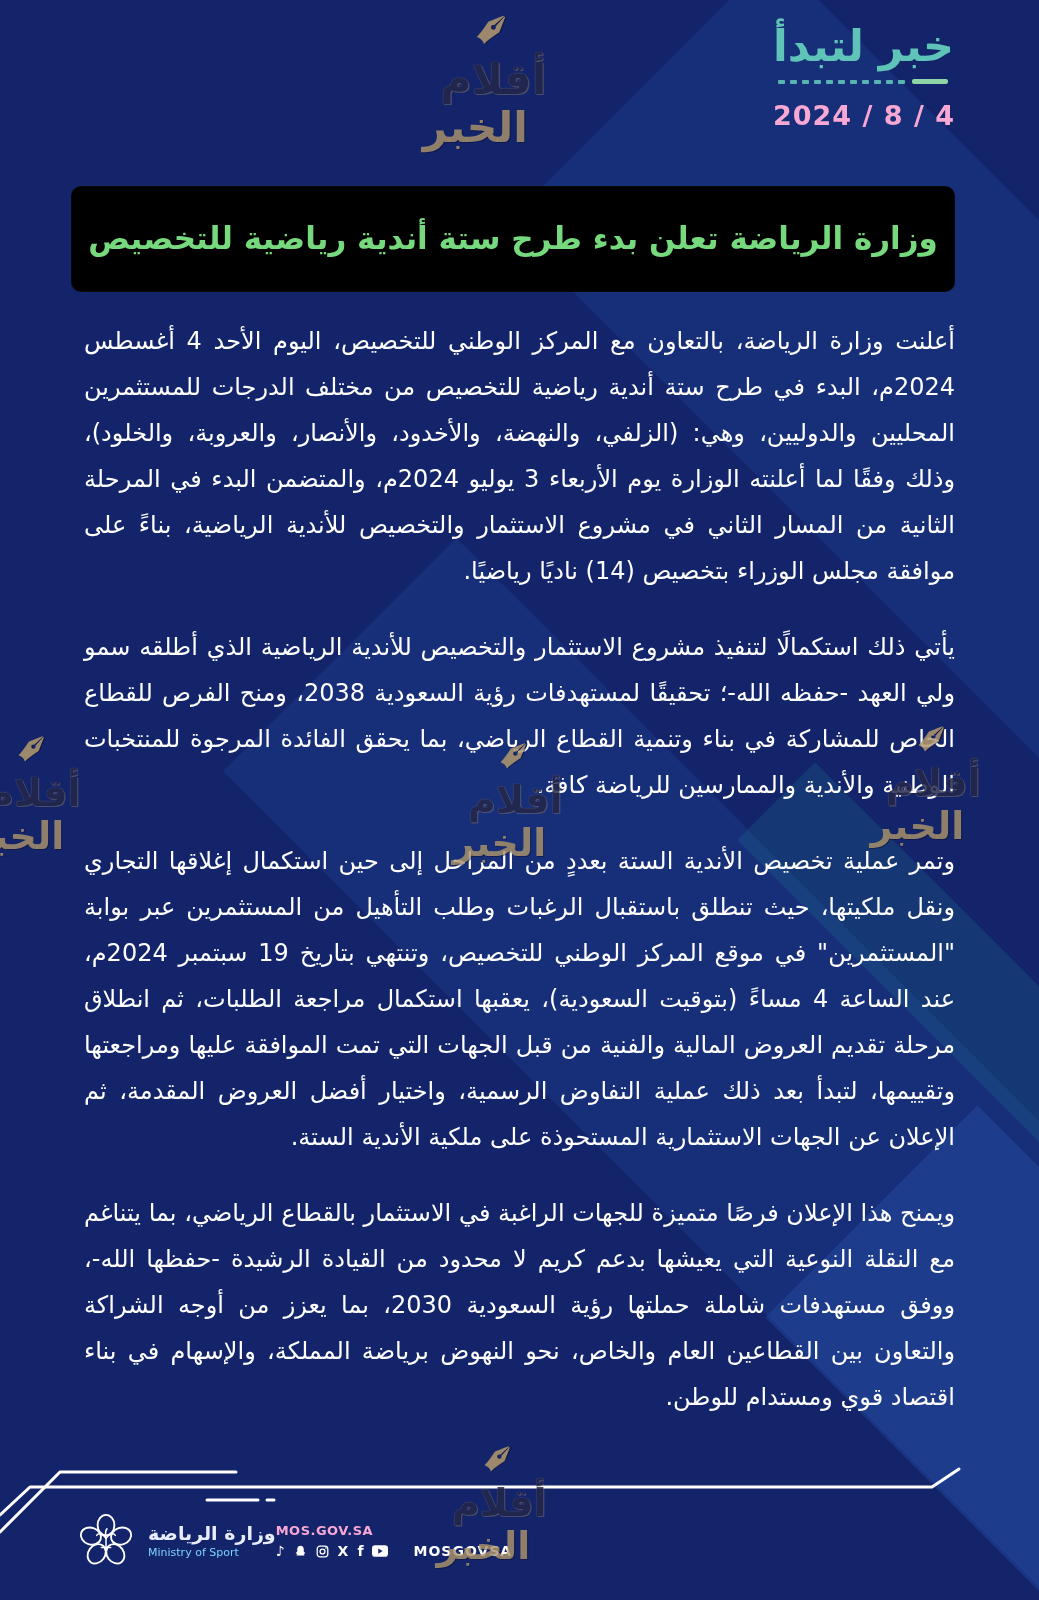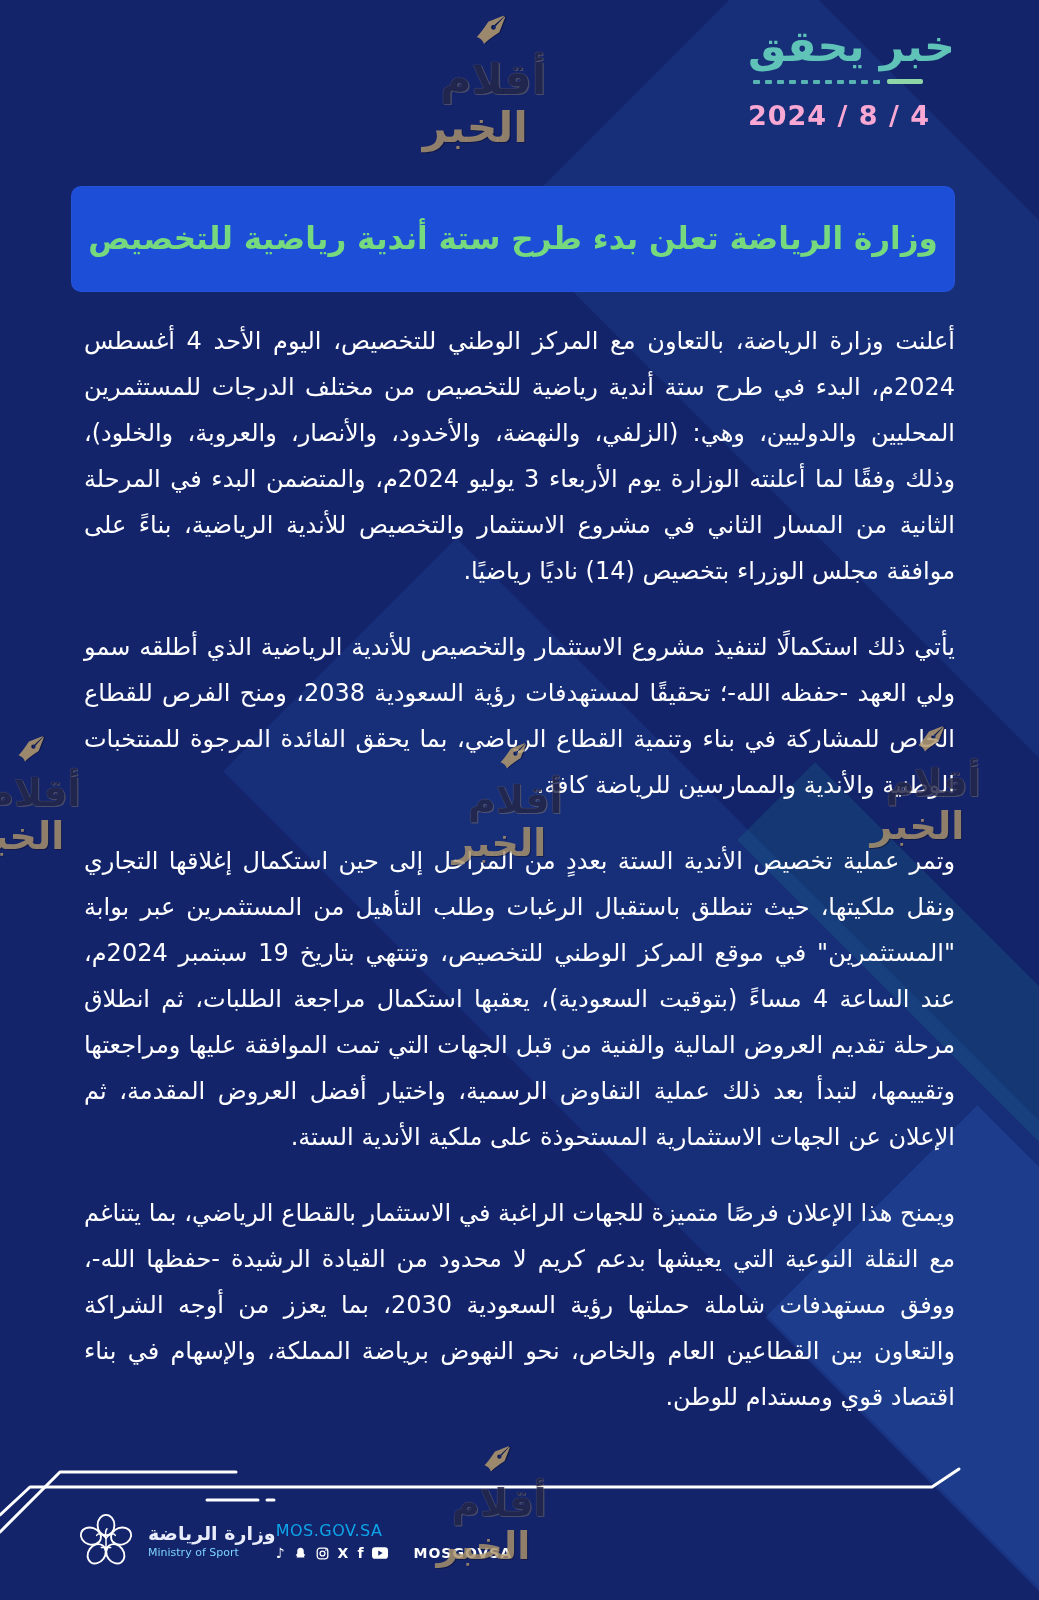--- a/index.html
+++ b/index.html
@@ -19,21 +19,21 @@
   .header{position:absolute;top:22px;right:84px;display:flex;flex-direction:column;align-items:flex-end;z-index:5;}
   .press-label{font-size:43px;font-weight:bold;color:#5fc3b8;line-height:1.15;letter-spacing:0;}
   .dash-row{display:flex;direction:ltr;align-items:center;margin:8px 2px 16px 0;}
   .dash{width:7px;height:4px;background:#5fc3b8;border-radius:1px;margin-left:5px;opacity:.9;}
   .dash-solid{width:36px;height:5px;background:#8ed6a6;border-radius:2px;margin-left:7px;}
   .date{font-size:27px;font-weight:bold;color:#f9a8d4;letter-spacing:1px;}
 
   
   .title-box{
     position:absolute;top:186px;left:71px;right:84px;height:106px;z-index:4;
-    background:#1d4ed8;border-radius:10px;
+    background:#000000;border-radius:10px;
     display:flex;align-items:center;justify-content:center;
     box-shadow:0 0 0 1px rgba(255,255,255,.03) inset;
   }
   .title-box h1{
     margin:0;font-size:31px;font-weight:bold;color:#76d97e;
     white-space:nowrap;line-height:1.2;
   }
 
   
   .content{position:absolute;top:318px;left:84px;right:84px;z-index:4;}
@@ -67,38 +67,38 @@
   .footer{
     position:absolute;left:0;right:0;bottom:0;height:118px;z-index:7;
     display:flex;justify-content:flex-start;align-items:center;
     padding:0 78px;direction:ltr;
   }
   .logo-group{display:flex;align-items:center;gap:14px;}
   .logo-names{display:flex;flex-direction:column;line-height:1.25;}
   .logo-ar{font-size:19px;font-weight:bold;color:#e9edfb;}
   .logo-en{font-size:11px;color:#7dd3fc;}
   .right-group{display:flex;flex-direction:column;align-items:flex-start;gap:5px;}
-  .website{font-size:16px;font-weight:normal;color:#0ea5e9;letter-spacing:.5px;}
+  .website{font-size:13px;font-weight:bold;color:#f9a8d4;letter-spacing:.5px;}
   .social-row{display:flex;align-items:center;gap:9px;}
   .sicon{font-size:14px;font-weight:bold;color:#fff;line-height:1;}
   .sicon svg{display:block;}
   .handle{font-size:14px;font-weight:bold;color:#fff;letter-spacing:1px;margin-left:16px;}
 </style>
 </head>
 <body>
 
 <div class="page">
 
   <div class="band band1"></div>
   <div class="band band2"></div>
   <div class="band band3"></div>
   <div class="band band4"></div>
 
   <div class="header">
-    <div class="press-label">خبر يحقق</div>
+    <div class="press-label">خبر لتبدأ</div>
     <div class="dash-row">
       <span class="dash"></span>
         <span class="dash"></span>
         <span class="dash"></span>
         <span class="dash"></span>
       <span class="dash"></span>
         <span class="dash"></span>
         <span class="dash"></span>
         <span class="dash"></span>
       <span class="dash"></span>

